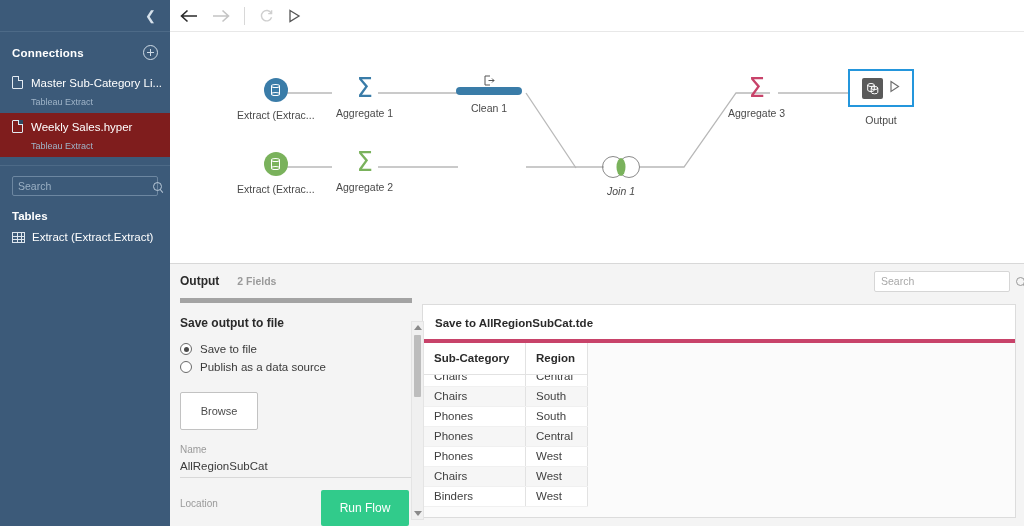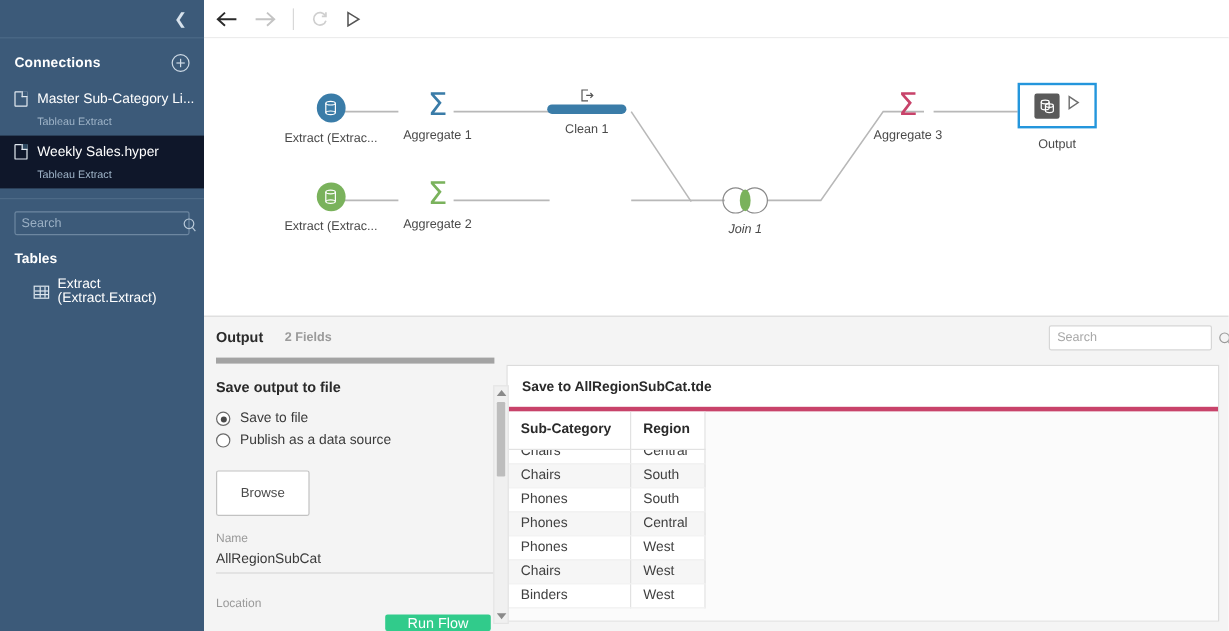--- a/index.html
+++ b/index.html
@@ -43,21 +43,21 @@
   .plus-circle::before, .plus-circle::after {
     content: ""; position: absolute; background: #cfdbe6;
   }
   .plus-circle::before { left: 3px; right: 3px; top: 6px; height: 1px; }
   .plus-circle::after { top: 3px; bottom: 3px; left: 6px; width: 1px; }
 
   .conn-item {
     display: flex; align-items: flex-start; gap: 8px;
     padding: 4px 10px 4px 12px; cursor: pointer; min-height: 27px;
   }
-  .conn-item.selected { background: #0f172a; }
+  .conn-item.selected { background: #7f1d1d; }
   .doc-icon {
     width: 11px; height: 13px; flex: 0 0 11px; margin-top: 3px;
     border: 1px solid #e3eaf1; border-radius: 1px;
     position: relative; background: transparent;
   }
   .doc-icon::after {
     content: ""; position: absolute; top: -1px; right: -1px;
     width: 4px; height: 4px; background: #3c5a79;
     border-left: 1px solid #e3eaf1; border-bottom: 1px solid #e3eaf1;
   }
@@ -90,21 +90,21 @@
     content: ""; position: absolute; width: 1.2px; height: 4px;
     background: #b9c9d8; right: -1px; bottom: -3.5px;
     transform: rotate(-40deg);
   }
   .tables-head {
     font-size: 11.5px; font-weight: bold; color: #ffffff;
     padding: 14px 12px 7px 12px;
   }
   .table-item {
     display: flex; align-items: center; gap: 7px;
-    padding: 2px 28px; cursor: pointer;
+    padding: 2px 12px; cursor: pointer;
   }
   .grid-icon {
     width: 13px; height: 11px; flex: 0 0 13px;
     border: 1px solid #dde6ee; position: relative;
   }
   .grid-icon::before {
     content: ""; position: absolute; left: 0; right: 0; top: 3px;
     height: 1px; background: #dde6ee;
     box-shadow: 0 3px 0 #dde6ee;
   }
@@ -246,21 +246,21 @@
   .vs-arrow.up { border-bottom: 5px solid #8a8a8a; }
   .vs-arrow.down { border-top: 5px solid #8a8a8a; }
   .vs-track { flex: 1; width: 100%; position: relative; }
   .vs-thumb {
     position: absolute; left: 2px; right: 2px; top: 2px; height: 62px;
     background: #bdbdbd; border-radius: 1px;
   }
 
   .run-flow {
     position: absolute; left: 141px; bottom: 0px;
-    width: 88px; height: 14px; background: #31cb8b; color: #ffffff;
+    width: 88px; height: 36px; background: #31cb8b; color: #ffffff;
     border: none; border-radius: 2px; font-size: 12px; font-family: inherit;
     cursor: pointer;
   }
 
   .right-pane {
     flex: 1; min-width: 0; background: #ffffff;
     border: 1px solid #dcdcdc; margin-top: 6px; margin-bottom: 8px;
     padding: 12px 0 0 0; display: flex; flex-direction: column;
   }
   .rp-title { font-size: 11.5px; font-weight: bold; color: #2a2a2a; padding: 0 12px 10px 12px; }

